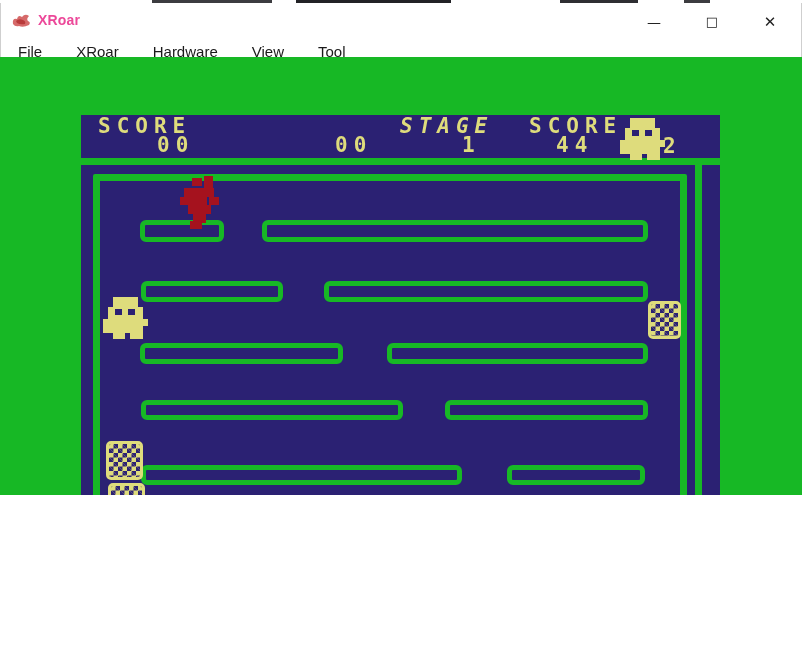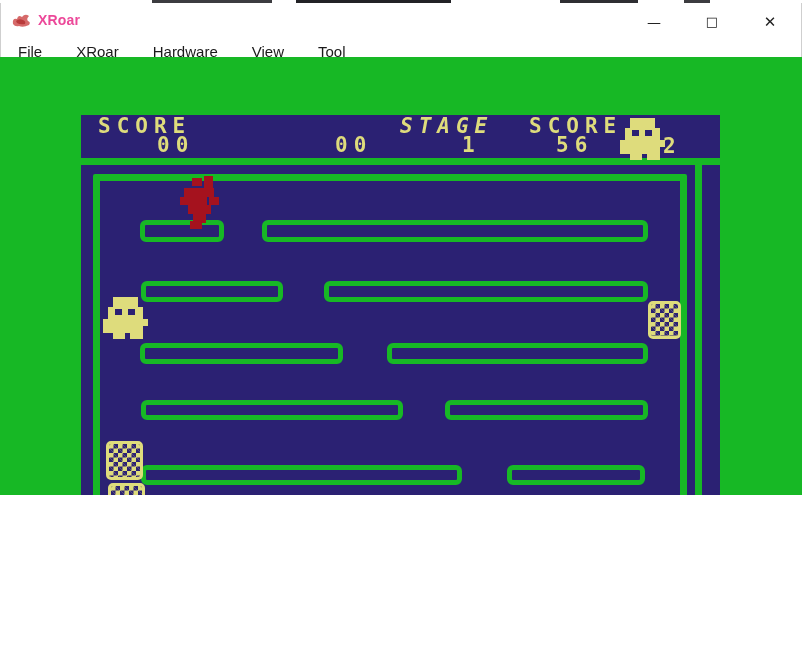--- a/index.html
+++ b/index.html
@@ -98,21 +98,21 @@
 <div class="screen" id="screen">
   <div class="game-bg"></div>
 
   <span class="hud-text" style="left:98px;top:60px;">SCORE</span>
   <span class="hud-text" style="left:400px;top:60px;font-style:italic;">STAGE</span>
   <span class="hud-text" style="left:529px;top:60px;">SCORE</span>
 
   <span class="hud-text" style="left:157px;top:79px;">00</span>
   <span class="hud-text" style="left:335px;top:79px;">00</span>
   <span class="hud-text" style="left:462px;top:79px;">1</span>
-  <span class="hud-text" style="left:556px;top:79px;">56</span>
+  <span class="hud-text" style="left:556px;top:79px;">44</span>
   <span class="hud-text" style="left:663px;top:80px;">2</span>
 
   <div class="hud-underline"></div>
   <div class="right-border"></div>
   <div class="playfield-frame"></div>
   <div class="bottom-nub"></div>
 
 <div class="platform" style="left: 140px; top: 163px; width: 84px; height: 22px;"></div>
     <div class="platform" style="left: 262px; top: 163px; width: 386px; height: 22px;"></div>
     <div class="platform" style="left: 141px; top: 224px; width: 142px; height: 21px;"></div>

